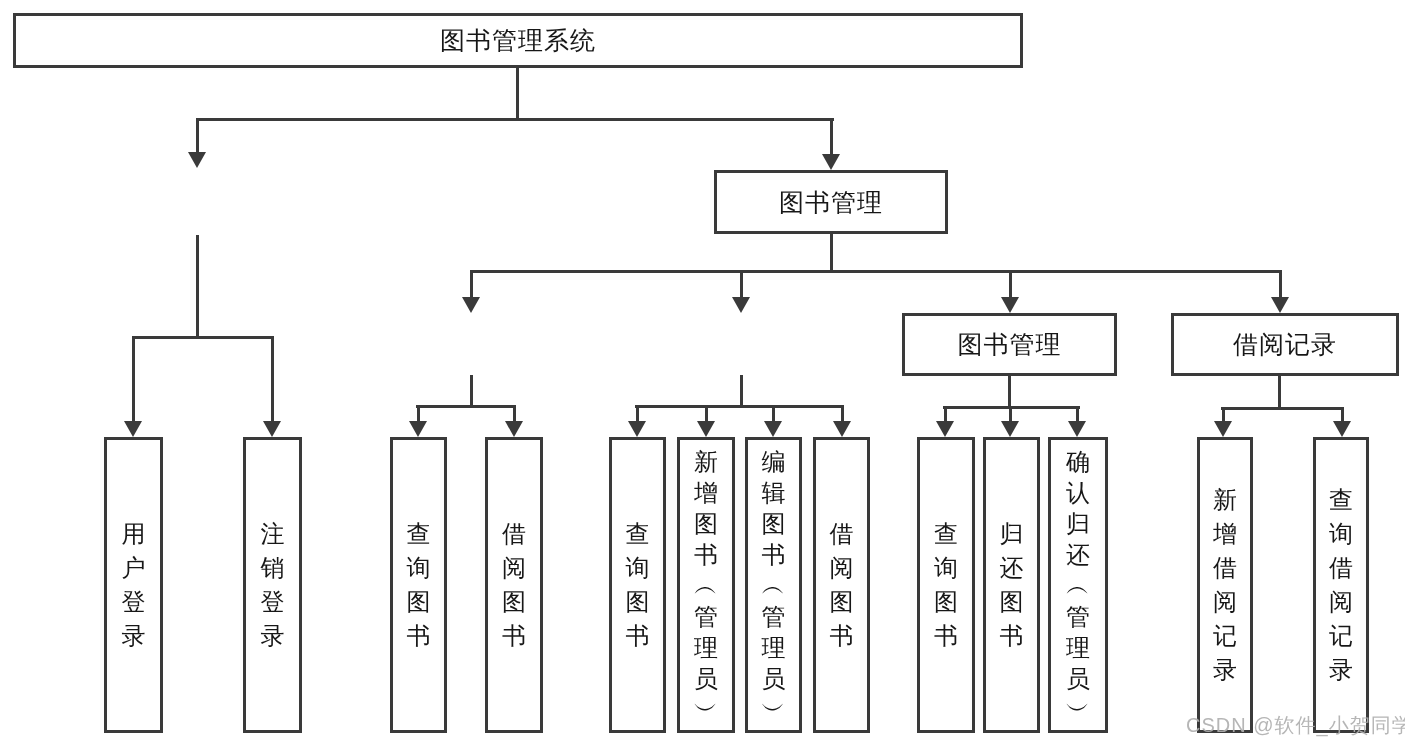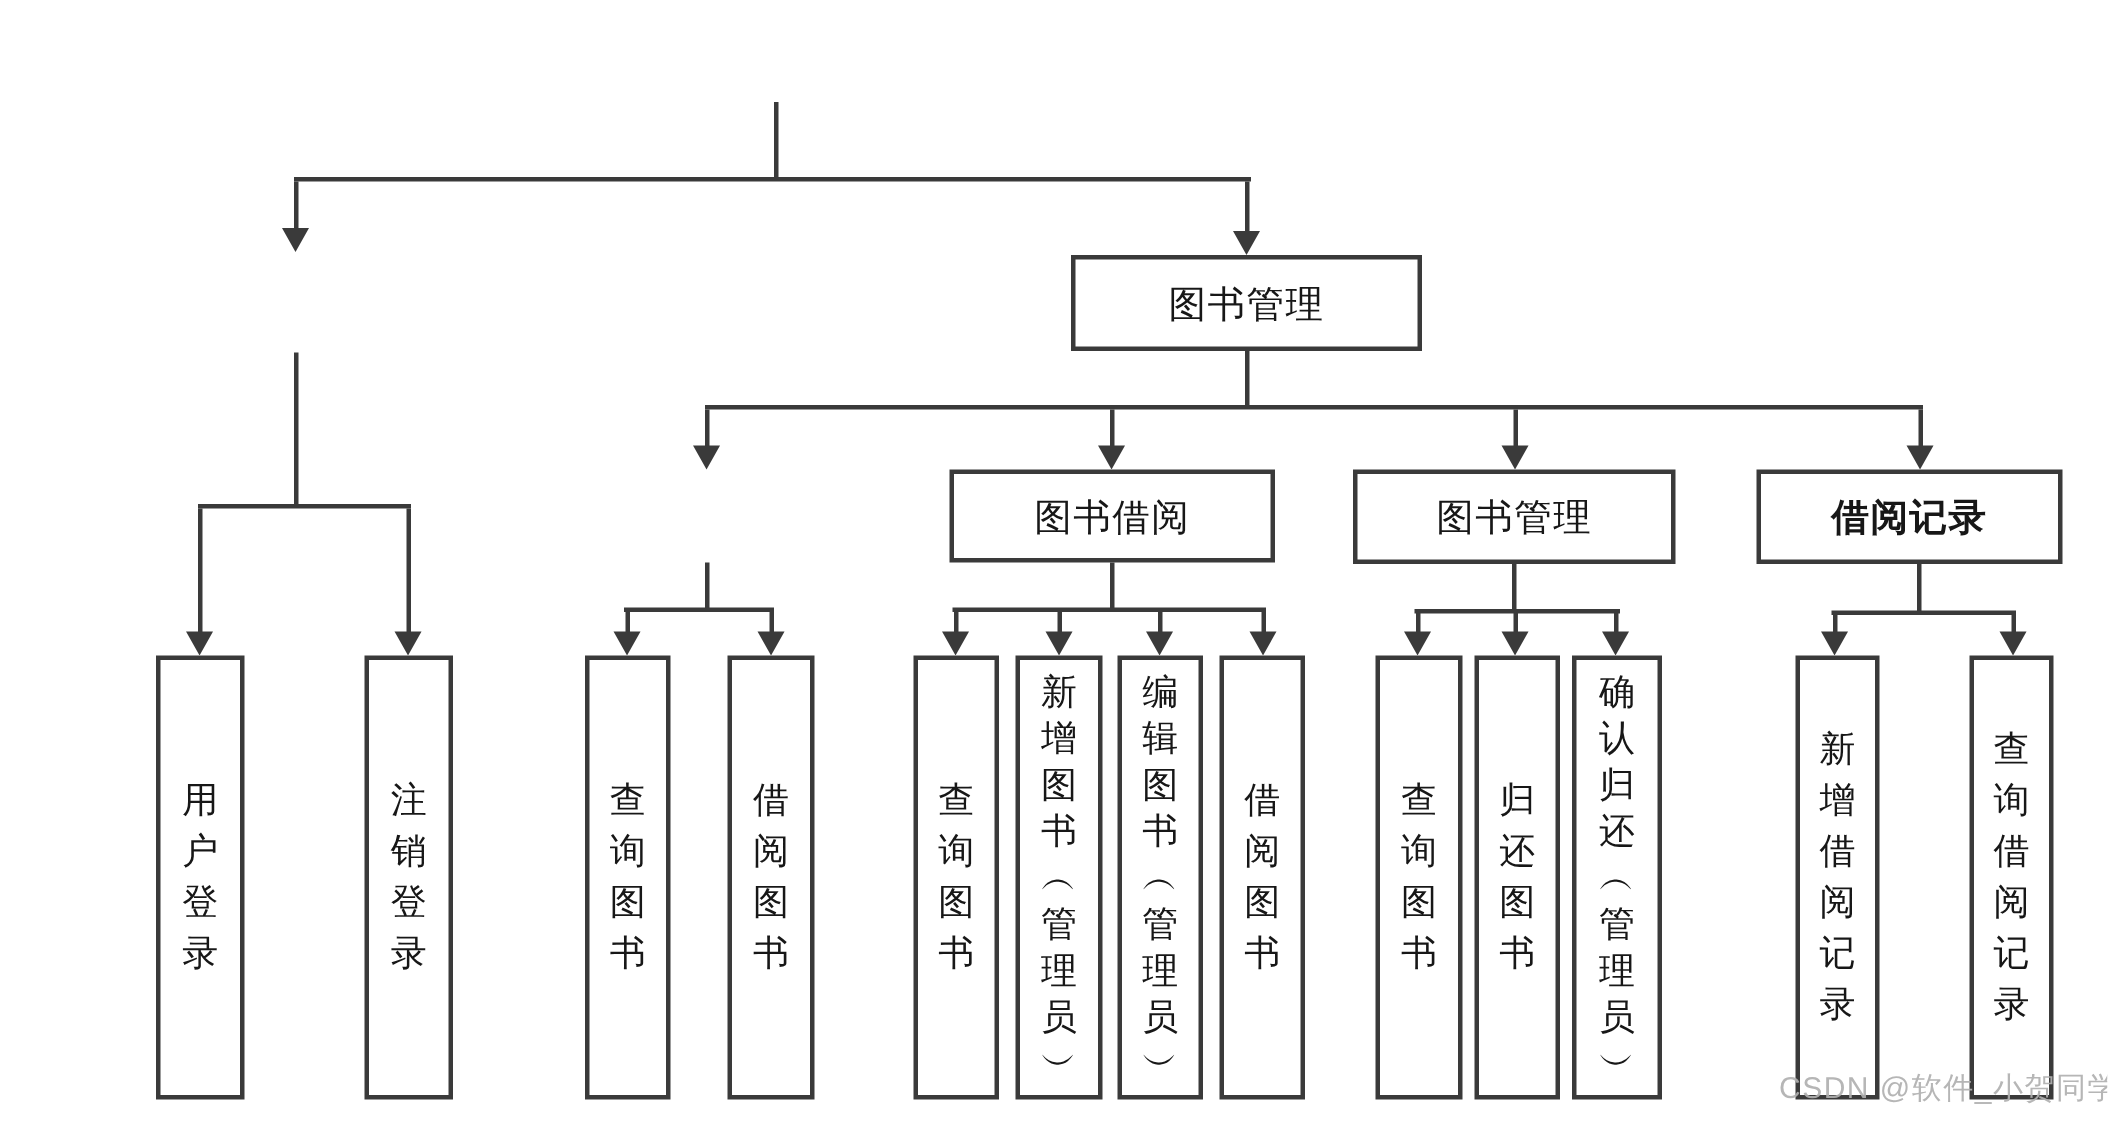--- a/index.html
+++ b/index.html
@@ -59,20 +59,23 @@
     white-space:nowrap;
     z-index:10;
     letter-spacing:1px;
   }
 </style>
 </head>
 <body>
 
 <div class="stage">
 
+  <div class="box" style="left:13px;top:13px;width:1010px;height:55px;">
+    <span>图书管理系统</span>
+  </div>
 
   <div class="v-line" style="left:516px;top:68px;height:52px;"></div>
   <div class="h-line" style="left:196px;top:118px;width:638px;"></div>
   <div class="arrow" style="left:188px;top:121px;height:47px;">
       <div class="stem"></div>
       <div class="head"></div>
     </div>
   <div class="arrow" style="left:822px;top:121px;height:49px;">
       <div class="stem"></div>
       <div class="head"></div>
@@ -105,27 +108,24 @@
     </div>
   <div class="arrow" style="left:1001px;top:273px;height:40px;">
       <div class="stem"></div>
       <div class="head"></div>
     </div>
   <div class="arrow" style="left:1271px;top:273px;height:40px;">
       <div class="stem"></div>
       <div class="head"></div>
     </div>
 
-  <div class="box" style="left:633px;top:313px;width:217px;height:62px;">
-    <span>图书借阅</span>
-  </div>
   <div class="box" style="left:902px;top:313px;width:215px;height:63px;">
     <span>图书管理</span>
   </div>
-  <div class="box" style="left:1171px;top:313px;width:204px;height:63px;font-weight:bold;">
+  <div class="box" style="left:1171px;top:313px;width:228px;height:63px;">
     <span>借阅记录</span>
   </div>
 
   <div class="v-line" style="left:470px;top:375px;height:32px;"></div>
   <div class="h-line" style="left:416px;top:405px;width:100px;"></div>
   <div class="arrow" style="left:409px;top:408px;height:29px;">
       <div class="stem"></div>
       <div class="head"></div>
     </div>
   <div class="arrow" style="left:505px;top:408px;height:29px;">

